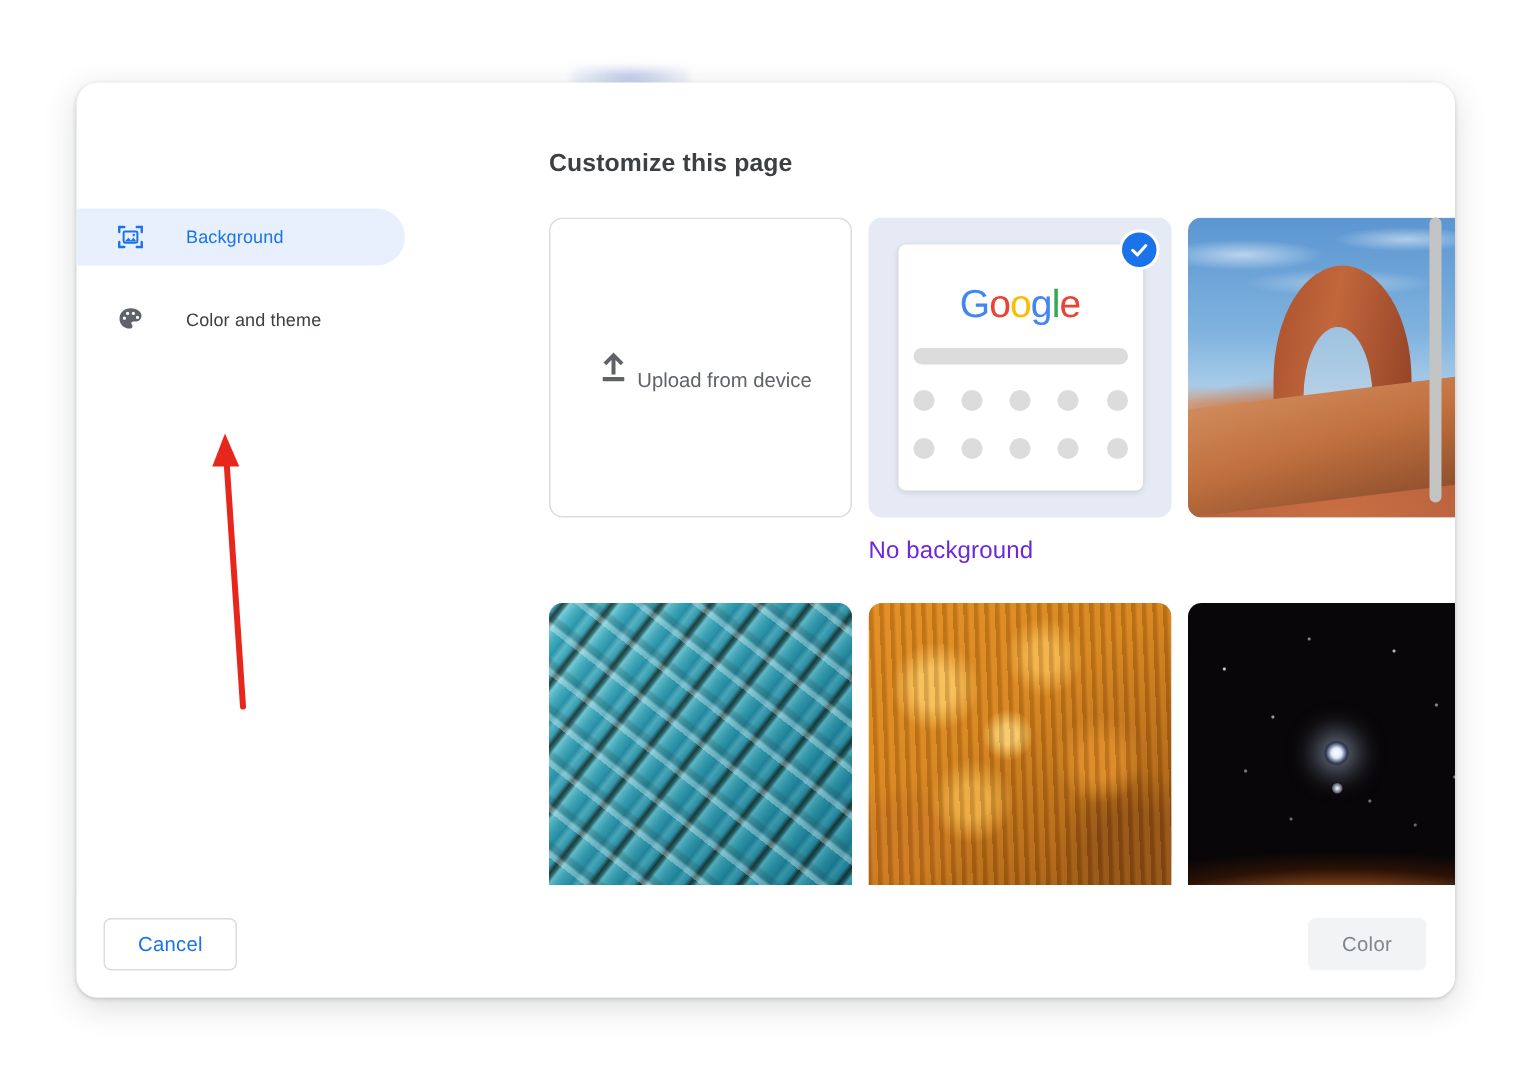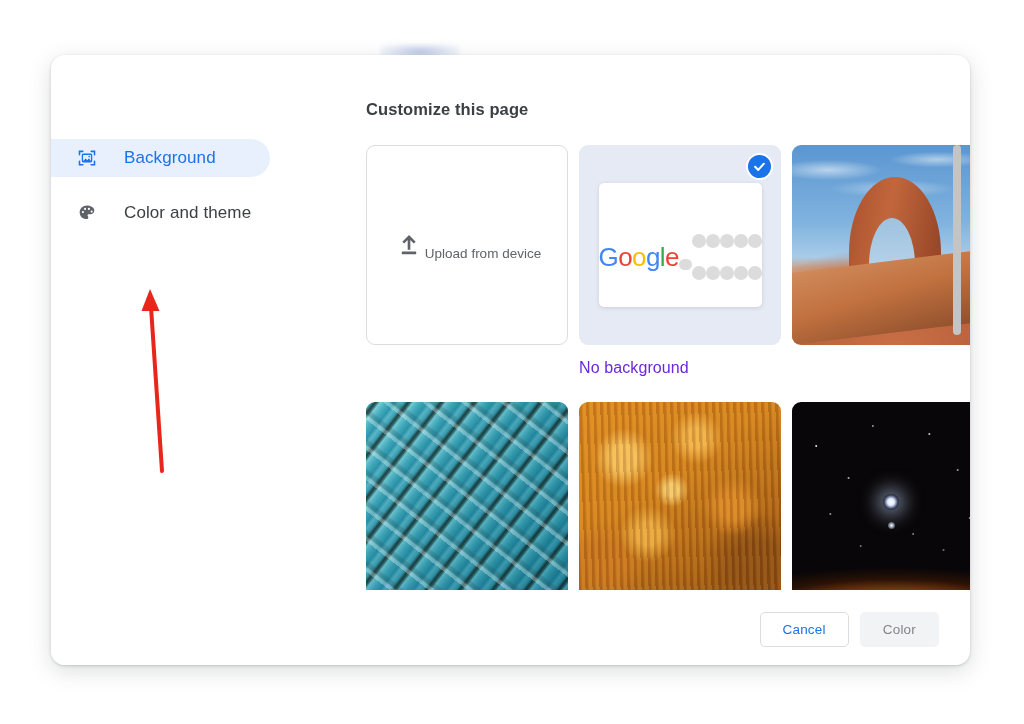--- a/index.html
+++ b/index.html
@@ -73,21 +73,21 @@
     height: 22px;
     flex: 0 0 22px;
     display: flex;
     align-items: center;
     justify-content: center;
     color: #5f6368;
   }
   .nav-item.selected .nav-icon { color: #1a73e8; }
   .nav-label {
     margin-left: 26px;
-    font-size: 17px;
+    font-size: 12px;
     color: #3c4043;
     letter-spacing: .1px;
   }
   .nav-item.selected .nav-label { color: #1a73e8; }
 
   
   .main {
     position: absolute;
     left: 264px;
     top: 0;
@@ -153,25 +153,26 @@
 
   
   .nobg-card {
     background: #e6eaf4;
     display: flex;
     align-items: center;
     justify-content: center;
   }
   .nobg-inner {
     width: 163px;
-    height: 124px;
+    height: 164px;
     background: #ffffff;
     border-radius: 5px;
     box-shadow: 0 1px 4px rgba(0,0,0,0.13);
     display: flex;
+    flex-direction: column;
     align-items: center;
     padding-top: 24px;
     box-sizing: border-box;
   }
   .g-logo { font-size: 26px; letter-spacing: -0.6px; font-family: "Liberation Sans", sans-serif; }
   .g-b { color:#4285F4; } .g-r { color:#EA4335; } .g-y { color:#FBBC05; } .g-g { color:#34A853; }
   .fake-searchbar {
     width: 143px;
     height: 11px;
     border-radius: 6px;
@@ -333,29 +334,30 @@
     width: 8px;
     height: 190px;
     border-radius: 4px;
     background: #c4c4c4;
     cursor: pointer;
   }
 
   
   .footer {
     position: absolute;
-    left: 0; right: 12px;
+    left: 0; right: 0;
     bottom: 0;
     height: 72px;
     background: #ffffff;
     display: flex;
     align-items: center;
-    justify-content: flex-end;
+    justify-content: space-between;
     padding-right: 19px;
     box-sizing: border-box;
+    padding-left: 18px;
   }
   .btn {
     height: 35px;
     border-radius: 5px;
     font-size: 13.5px;
     font-family: "Liberation Sans", sans-serif;
     letter-spacing: .2px;
     cursor: pointer;
     padding: 0 22px;
     box-sizing: border-box;

